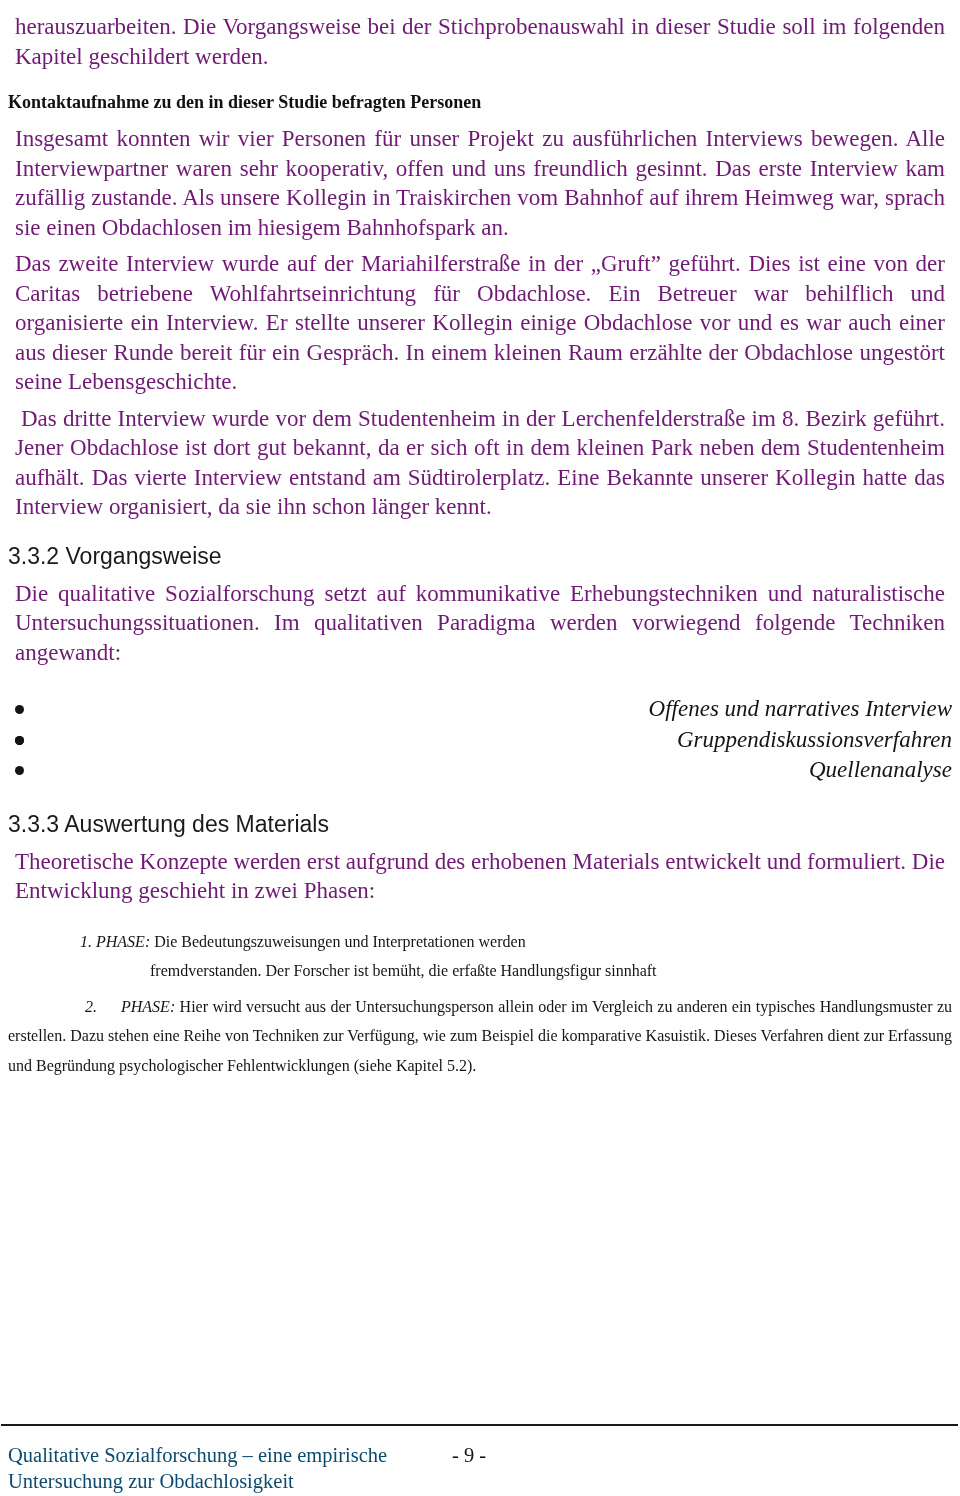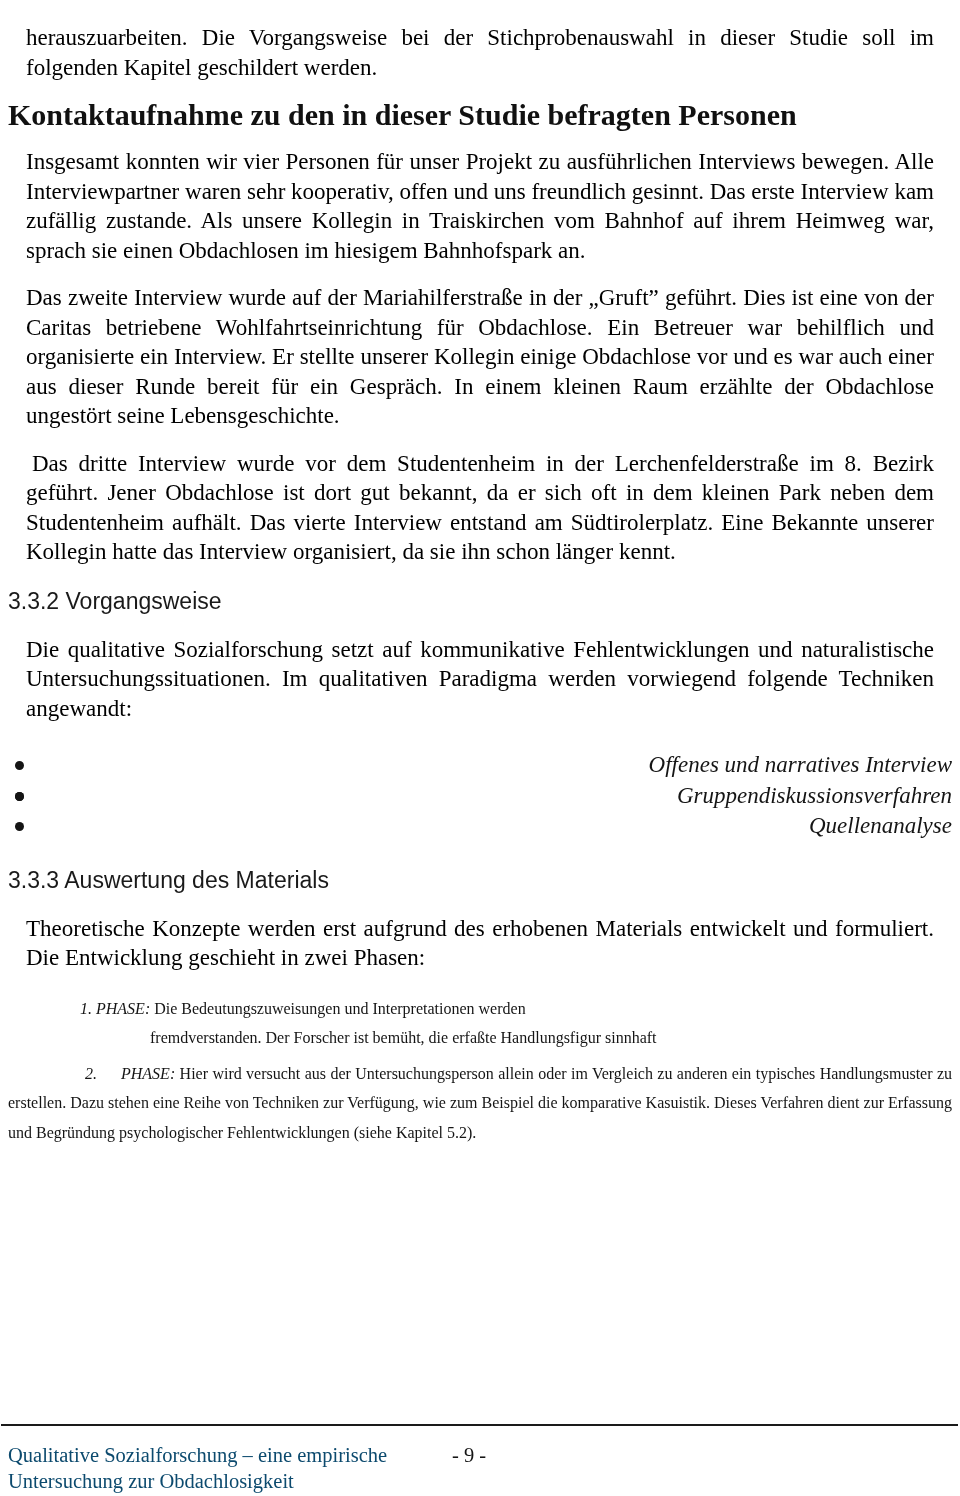--- a/index.html
+++ b/index.html
@@ -16,32 +16,32 @@
     height: 1496px;
     background: #ffffff;
     color: #151515;
     font-family: "Liberation Serif", "DejaVu Serif", serif;
   }
   .content {
     padding: 5px 8px 0 8px;
     width: 944px;
   }
   p.body {
-    margin: 18px;
+    margin: 7px;
     font-size: 23px;
     line-height: 29.5px;
     text-align: justify;
-    color: #000000;
+    color: #701a75;
   }
   p.indent3 { text-indent: 6px; }
   h2.heading-serif {
     margin: 17px 0 0 0;
     font-family: "Liberation Serif", "DejaVu Serif", serif;
     font-weight: 700;
-    font-size: 30px;
+    font-size: 18px;
     line-height: 29px;
     color: #111111;
   }
   h3.heading-sans {
     font-family: "Liberation Sans", "DejaVu Sans", sans-serif;
     font-weight: 400;
     font-size: 23px;
     line-height: 31px;
     color: #1a1a1a;
   }
@@ -117,21 +117,21 @@
 
     <p class="body">herauszuarbeiten. Die Vorgangsweise bei der Stichprobenauswahl in dieser Studie soll im folgenden Kapitel geschildert werden.</p>
 
     <h2 class="heading-serif">Kontaktaufnahme zu den in dieser Studie befragten Personen</h2>
 
     <p class="body">Insgesamt konnten wir vier Personen für unser Projekt zu ausführlichen Interviews bewegen. Alle Interviewpartner waren sehr kooperativ, offen und uns freundlich gesinnt. Das erste Interview kam zufällig zustande. Als unsere Kollegin in Traiskirchen vom Bahnhof auf ihrem Heimweg war, sprach sie einen Obdachlosen im hiesigem Bahnhofspark an.</p>
     <p class="body">Das zweite Interview wurde auf der Mariahilferstraße in der „Gruft” geführt. Dies ist eine von der Caritas betriebene Wohlfahrtseinrichtung für Obdachlose. Ein Betreuer war behilflich und organisierte ein Interview. Er stellte unserer Kollegin einige Obdachlose vor und es war auch einer aus dieser Runde bereit für ein Gespräch. In einem kleinen Raum erzählte der Obdachlose ungestört seine Lebensgeschichte.</p>
     <p class="body indent3">Das dritte Interview wurde vor dem Studentenheim in der Lerchenfelderstraße im 8. Bezirk geführt. Jener Obdachlose ist dort gut bekannt, da er sich oft in dem kleinen Park neben dem Studentenheim aufhält. Das vierte Interview entstand am Südtirolerplatz. Eine Bekannte unserer Kollegin hatte das Interview organisiert, da sie ihn schon länger kennt.</p>
 
     <h3 class="heading-sans h332">3.3.2 Vorgangsweise</h3>
-    <p class="body">Die qualitative Sozialforschung setzt auf kommunikative Fehlentwicklungen und naturalistische Untersuchungssituationen. Im qualitativen Paradigma werden vorwiegend folgende Techniken angewandt:</p>
+    <p class="body">Die qualitative Sozialforschung setzt auf kommunikative Erhebungstechniken und naturalistische Untersuchungssituationen. Im qualitativen Paradigma werden vorwiegend folgende Techniken angewandt:</p>
 
     <ul class="tech-list">
       <li><span class="bullet"></span><span class="li-text">Offenes und narratives Interview</span></li>
       <li><span class="bullet"></span></li>
       <li><span class="bullet"></span><span class="li-text">Gruppendiskussionsverfahren</span></li>
       <li><span class="bullet"></span><span class="li-text">Quellenanalyse</span></li>
     </ul>
 
     <h3 class="heading-sans h333">3.3.3 Auswertung des Materials</h3>
     <p class="body">Theoretische Konzepte werden erst aufgrund des erhobenen Materials entwickelt und formuliert. Die Entwicklung geschieht in zwei Phasen:</p>

